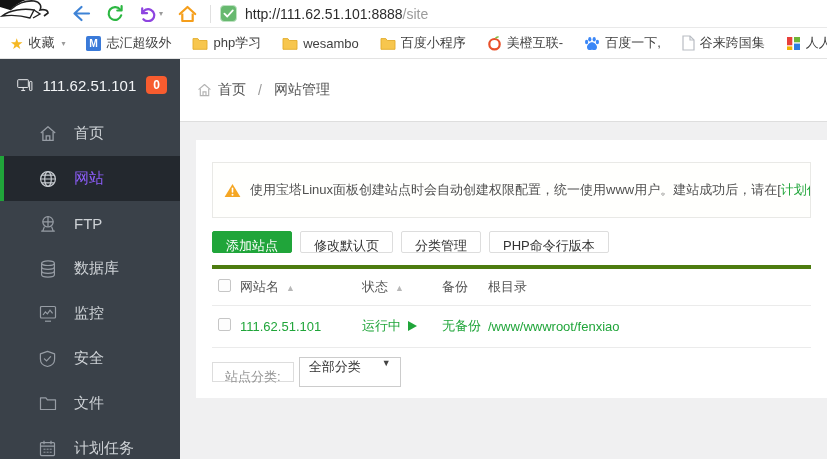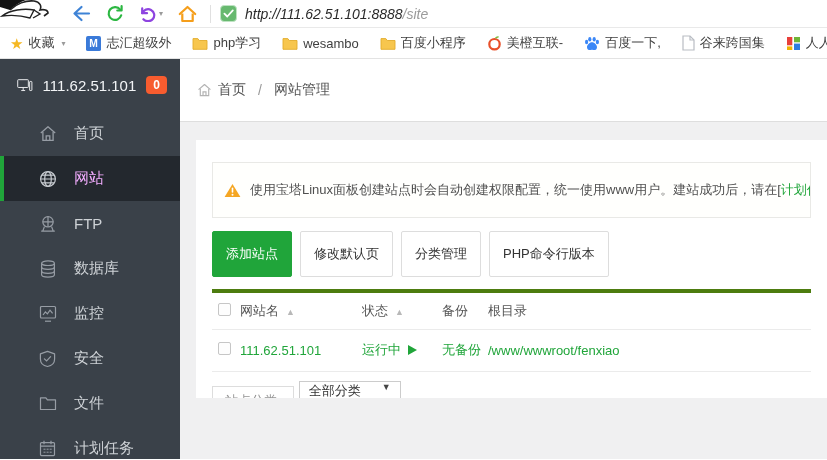--- a/index.html
+++ b/index.html
@@ -7,55 +7,55 @@
   .screen { width: 827px; height: 460px; overflow: hidden; background: #fff; position: relative; }
 
   
   .topbar { height: 28px; border-bottom: 1px solid #e9e9e9; display: flex; align-items: center; background: #fff; }
   .logo { width: 58px; height: 27px; flex: 0 0 auto; }
   .nav-icons { display: flex; align-items: center; gap: 15px; margin-left: 14px; }
   .nav-btn { display: flex; align-items: center; cursor: pointer; }
   .caret-sm { font-size: 8px; color: #9a9a9a; margin-left: 2px; }
   .vdivider { width: 1px; height: 18px; background: #e0e0e0; margin: 0 9px 0 13px; }
   .urlbar { display: flex; align-items: center; flex: 1; height: 100%; }
-  .url-text { margin-left: 8px; font-size: 14px; color: #2b2b2b; white-space: nowrap; font-style: italic; }
+  .url-text { margin-left: 8px; font-size: 14px; color: #2b2b2b; white-space: nowrap; }
   .url-path { color: #9b9b9b; }
 
   
   .bookmarks { height: 31px; border-bottom: 1px solid #e3e3e3; display: flex; align-items: center; background: #fff; padding: 0 10px; gap: 21px; overflow: hidden; }
   .bm { display: flex; align-items: center; gap: 5px; font-size: 13px; color: #3f3f3f; white-space: nowrap; cursor: pointer; }
   .star-glyph { color: #f5b824; font-size: 15px; line-height: 1; }
 
   
   .main { display: flex; height: 400px; }
 
   
   .sidebar { width: 180px; flex: 0 0 180px; background: #3a4149; color: #ced2d6; }
   .sb-head { height: 52px; display: flex; align-items: center; padding-left: 17px; gap: 10px; }
   .sb-ip { color: #f2f4f6; font-size: 15px; }
   .sb-badge { margin-left: auto; margin-right: 13px; background: #f75c2f; color: #fff; font-size: 12px; font-weight: bold; border-radius: 4px; padding: 2px 7px; }
   .sb-item { height: 45px; display: flex; align-items: center; padding-left: 34px; gap: 17px; font-size: 15px; border-left: 4px solid transparent; cursor: pointer; }
-  .sb-item.active { background: #23282e; border-left-color: #20a53a; color: #f0abfc; }
+  .sb-item.active { background: #23282e; border-left-color: #20a53a; color: #8b5cf6; }
   .sb-item .ic { width: 19px; display: flex; justify-content: center; }
 
   
   .content { flex: 1; display: flex; flex-direction: column; background: #f0f0f1; min-width: 0; }
   .crumbbar { height: 63px; background: #fff; border-bottom: 1px solid #dedede; display: flex; align-items: center; padding-left: 17px; gap: 6px; font-size: 14px; color: #555; flex: 0 0 auto; }
   .crumb-sep { color: #999; margin: 0 6px; }
   .crumb-link { cursor: pointer; }
 
   .page-body { padding: 18px 0 0 16px; flex: 1; }
   .card { background: #fff; height: 258px; padding: 16px 16px 0; overflow: hidden; }
 
   .alert { margin-top: 6px; height: 56px; border: 1px solid #e9e9e6; display: flex; align-items: center; padding: 0 11px; font-size: 13px; color: #505050; white-space: nowrap; overflow: hidden; background: #fffffd; }
   .alert svg { flex: 0 0 auto; margin-right: 9px; }
   .alert-link { color: #20a53a; cursor: pointer; }
 
   .btn-row { display: flex; gap: 8px; margin-top: 13px; }
-  .btn { height: 46px; line-height: 28px; padding: 0 13px; font-size: 13px; border-radius: 2px; border: 1px solid #ddd; background: #fff; color: #333; cursor: pointer; white-space: nowrap; }
+  .btn { height: 22px; line-height: 28px; padding: 0 13px; font-size: 13px; border-radius: 2px; border: 1px solid #ddd; background: #fff; color: #333; cursor: pointer; white-space: nowrap; }
   .btn.primary { background: #20a53a; border-color: #20a53a; color: #fff; }
 
   table.sites { width: 100%; border-collapse: collapse; font-size: 13px; margin-top: 12px; table-layout: fixed; }
   .sites th { height: 38px; font-weight: normal; color: #555; text-align: left; border-top: 4px solid #4d7c0f; border-bottom: 1px solid #ebebeb; }
   .sites td { height: 42px; color: #20a53a; border-bottom: 1px solid #ebebeb; overflow: hidden; white-space: nowrap; }
   .col-check { width: 28px; }
   .col-name { width: 122px; }
   .col-status { width: 80px; }
   .col-backup { width: 46px; }
   .cbx { width: 13px; height: 13px; border: 1px solid #c6c6c6; border-radius: 2px; background: #fdfdfd; display: inline-block; margin-left: 6px; cursor: pointer; }

